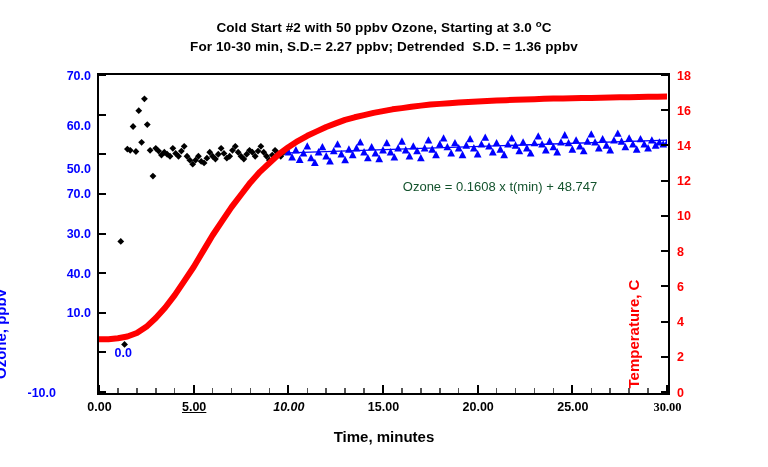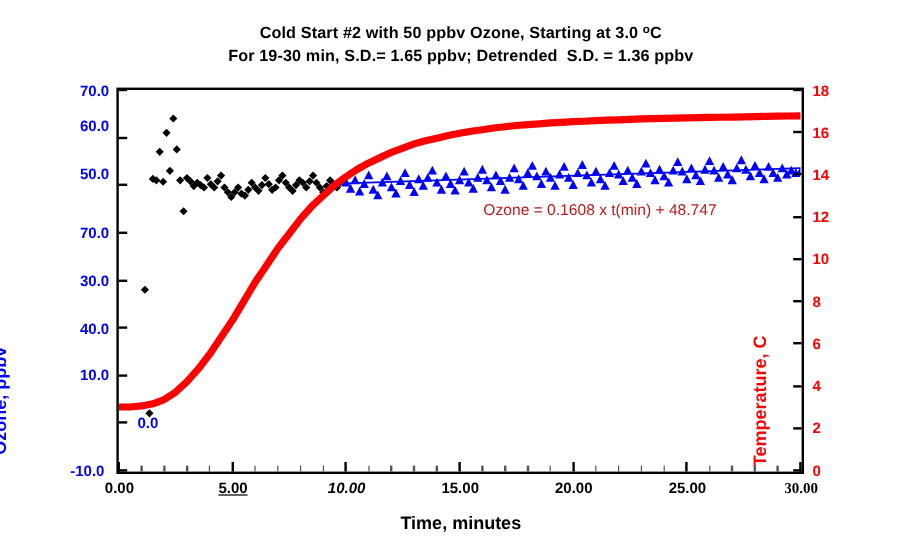--- a/index.html
+++ b/index.html
@@ -113,43 +113,43 @@
     width: 768px;
     text-align: center;
     font-size: 15px;
     font-weight: bold;
     color: #000000;
   }
   
   #annotation {
     position: absolute;
     left: 355px;
-    top: 164px;
+    top: 176px;
     width: 290px;
     text-align: center;
-    color: #b91c1c;
+    color: #14532d;
     font-size: 13px;
     line-height: 21px;
   }
   #annotation .eq { display: block; white-space: pre; }
   sup.sq {
     font-size: 0.72em;
     vertical-align: 0.45em;
     line-height: 0;
   }
   svg { display: block; }
 </style>
 </head>
 <body>
 
 <div id="page">
 
   <div class="title-block">
     <span class="title-line"><span>Cold Start #2 with 50 ppbv Ozone, Starting at 3.0 </span><sup class="deg">o</sup><span>C</span></span>
-    <span class="title-line">For 19-30 min, S.D.= 1.65 ppbv; Detrended  S.D. = 1.36 ppbv</span>
+    <span class="title-line">For 10-30 min, S.D.= 2.27 ppbv; Detrended  S.D. = 1.36 ppbv</span>
   </div>
 
   <div id="plot-frame">
     <div id="plot-inner">
       <svg id="plot-svg" width="568" height="317" viewBox="0 0 568 317">
           <g>
             <polygon points="21.773333333333333,163.025 25.173333333333332,166.425 21.773333333333333,169.82500000000002 18.373333333333335,166.425" fill="#000000"></polygon>
             <polygon points="25.560000000000002,266.05 28.96,269.45 25.560000000000002,272.84999999999997 22.160000000000004,269.45" fill="#000000"></polygon>
             <polygon points="28.400000000000002,70.69874999999999 31.8,74.09875 28.400000000000002,77.49875 25.000000000000004,74.09875" fill="#000000"></polygon>
             <polygon points="31.24,71.88750000000002 34.64,75.28750000000002 31.24,78.68750000000003 27.84,75.28750000000002" fill="#000000"></polygon>
@@ -368,28 +368,28 @@
         <div class="tick tick-x-major" style="left: 472.333px;"></div>
         <div class="tick tick-x-minor" style="left: 491.517px;"></div>
         <div class="tick tick-x-minor" style="left: 510.45px;"></div>
         <div class="tick tick-x-minor" style="left: 529.383px;"></div>
         <div class="tick tick-x-minor" style="left: 548.317px;"></div>
         <div class="tick tick-x-major" style="left: 567px;"></div>
       </div>
   </div>
 
   <div id="labels-y-left">
-      <div class="tick-label ylab-left" style="right: 681px; top: 392.5px;">-10.0</div>
+      <div class="tick-label ylab-left" style="right: 712px; top: 392.5px;">-10.0</div>
       <div class="tick-label ylab-left" style="right: 636px; top: 352.875px;">0.0</div>
       <div class="tick-label ylab-left" style="right: 677px; top: 313.25px;">10.0</div>
       <div class="tick-label ylab-left" style="right: 677px; top: 273.625px;">40.0</div>
       <div class="tick-label ylab-left" style="right: 677px; top: 234px;">30.0</div>
       <div class="tick-label ylab-left" style="right: 677px; top: 194.375px;">70.0</div>
-      <div class="tick-label ylab-left" style="right: 677px; top: 145px;">50.0</div>
-      <div class="tick-label ylab-left" style="right: 677px; top: 105px;">60.0</div>
+      <div class="tick-label ylab-left" style="right: 677px; top: 169px;">50.0</div>
+      <div class="tick-label ylab-left" style="right: 677px; top: 126px;">60.0</div>
       <div class="tick-label ylab-left" style="right: 677px; top: 75.5px;">70.0</div>
     </div>
   <div id="labels-y-right">
       <div class="tick-label ylab-right" style="left: 677px; top: 392.5px;">0</div>
       <div class="tick-label ylab-right" style="left: 677px; top: 357.278px;">2</div>
       <div class="tick-label ylab-right" style="left: 677px; top: 322.056px;">4</div>
       <div class="tick-label ylab-right" style="left: 677px; top: 286.833px;">6</div>
       <div class="tick-label ylab-right" style="left: 677px; top: 251.611px;">8</div>
       <div class="tick-label ylab-right" style="left: 677px; top: 216.389px;">10</div>
       <div class="tick-label ylab-right" style="left: 677px; top: 181.167px;">12</div>

